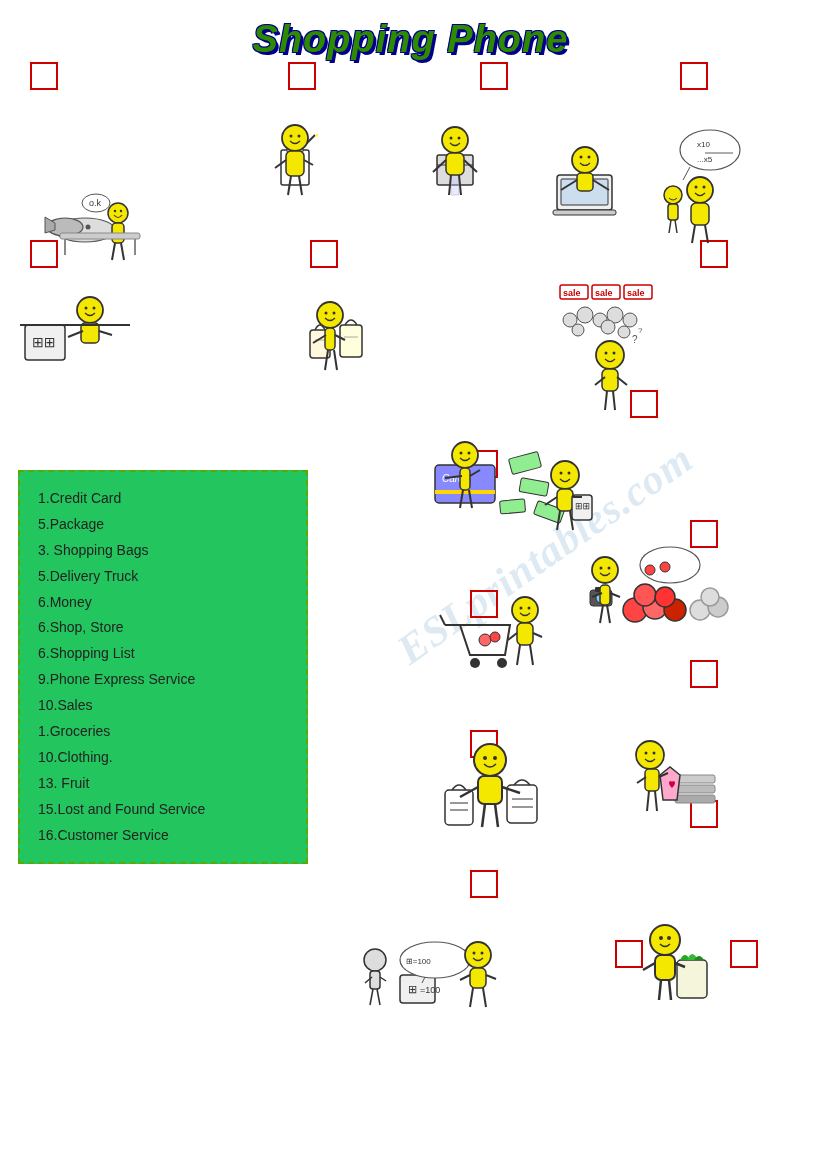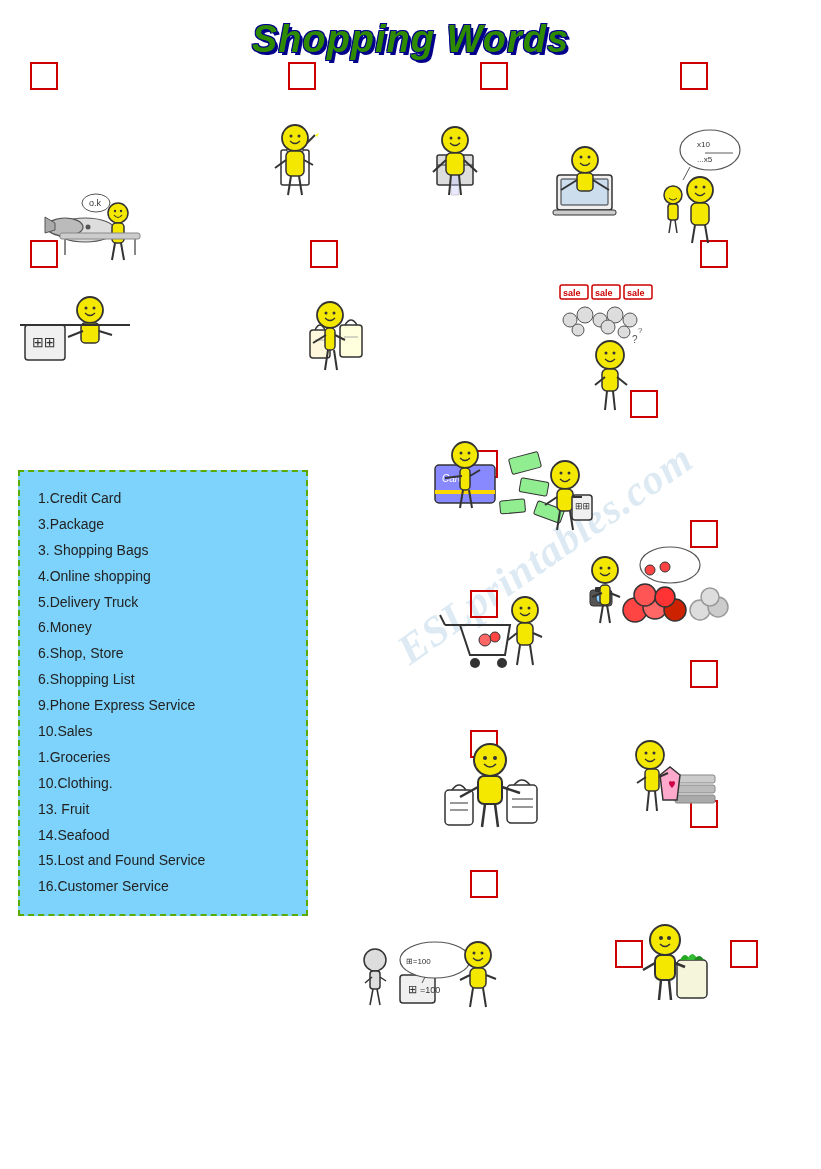--- a/index.html
+++ b/index.html
@@ -38,21 +38,21 @@
     }
 
     
     .word-list-container {
       position: absolute;
       left: 18px;
       top: 470px;
       width: 290px;
       border: 2.5px dashed #5aaa00;
       padding: 14px 18px;
-      background: #7dd3fc;
+      background: #22c55e;
     }
     .word-list-item {
       font-size: 14px;
       color: #222;
       line-height: 1.85;
     }
 
     
     .watermark {
       position: absolute;
@@ -66,39 +66,37 @@
       font-family: Georgia, serif;
       pointer-events: none;
       white-space: nowrap;
       letter-spacing: 1px;
     }
   </style>
 </head>
 <body>
 
 <div class="page-title">
-  <span>Shopping Words</span>
+  <span>Shopping Phone</span>
 </div>
 
 <div class="word-list-container">
   <div id="word-list-items">
       <div class="word-list-item">1.Credit Card</div>
-      <div class="word-list-item">3.Package</div>
+      <div class="word-list-item">5.Package</div>
       <div class="word-list-item">3. Shopping Bags</div>
-      <div class="word-list-item">4.Online shopping</div>
       <div class="word-list-item">5.Delivery Truck</div>
       <div class="word-list-item">6.Money</div>
       <div class="word-list-item">6.Shop, Store</div>
       <div class="word-list-item">6.Shopping List</div>
       <div class="word-list-item">9.Phone Express Service</div>
       <div class="word-list-item">10.Sales</div>
       <div class="word-list-item">1.Groceries</div>
       <div class="word-list-item">10.Clothing.</div>
       <div class="word-list-item">13. Fruit</div>
-      <div class="word-list-item">14.Seafood</div>
       <div class="word-list-item">15.Lost and Found Service</div>
       <div class="word-list-item">16.Customer Service</div>
     </div>
 </div>
 
 <div class="watermark">ESLprintables.com</div>
 
 <div id="checkboxes-container">
     <div class="checkbox" style="top: 62px; left: 30px;"></div>
     <div class="checkbox" style="top: 62px; left: 288px;"></div>

